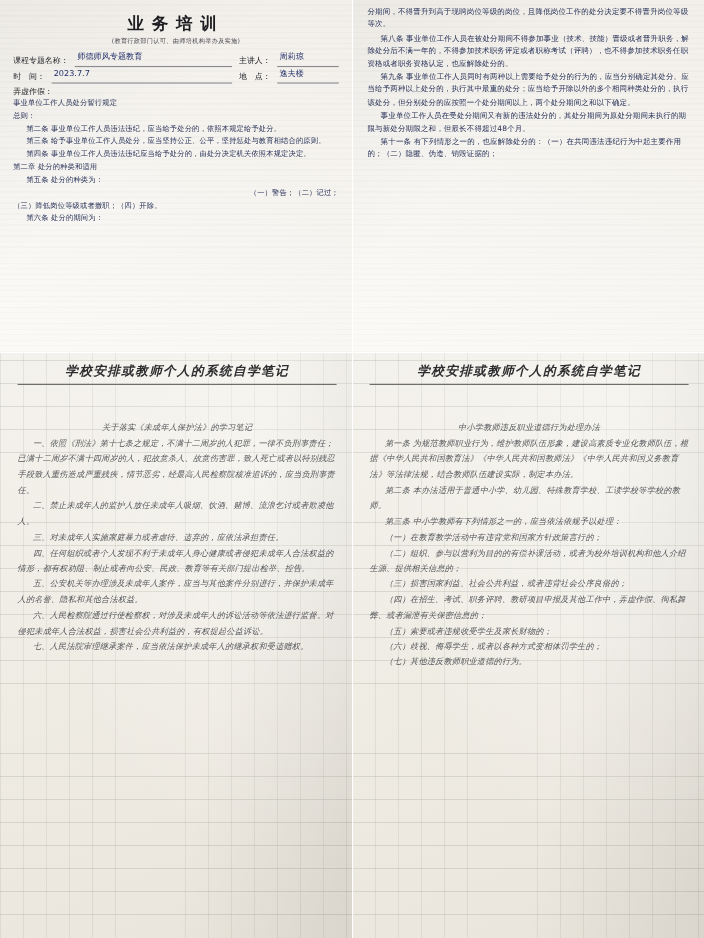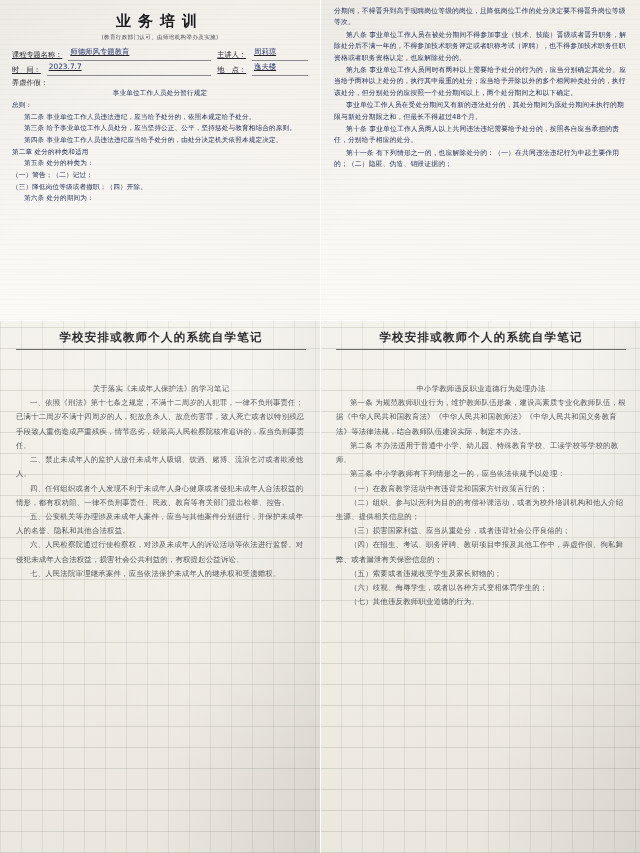--- a/index.html
+++ b/index.html
@@ -62,21 +62,20 @@
   }
   .doc-fields {
     font-size: 7.2px;
     line-height: 1.5;
     color: #23232a;
   }
   .doc-fields .row {
     display: flex;
     gap: 6px;
     align-items: flex-end;
-    text-decoration: underline;
   }
   .doc-fields .lbl { white-space: nowrap; }
   .doc-fields .val {
     flex: 1;
     border-bottom: 0.7px solid #8a8a90;
     font-family: "DejaVu Sans", sans-serif;
     color: #1b2a55;
     padding: 0 2px 3px 2px;
     min-height: 9px;
   }
@@ -93,32 +92,33 @@
     line-height: 1.62;
     color: #1f2a52;
     letter-spacing: 0.15px;
     word-break: break-all;
   }
   .hand-body p {
     margin: 0 0 1px 0;
     text-indent: 12px;
   }
   .hand-body p.noind { text-indent: 0; }
-  .hand-body p.center { text-indent: 0; text-align: center; }
+  .hand-body p.center { text-indent: 0; text-align: left; }
   
   .cont-inner {
     position: relative;
     padding: 6px 10px 4px 14px;
   }
   .cont-inner .hand-body { font-size: 6.8px; line-height: 1.68; }
 
   
   .note-paper {
     background:
       linear-gradient(160deg, #f4f2ec 0%, #efece4 50%, #e9e5db 100%);
+    font-style: italic;
   }
   .note-paper .grid {
     position: absolute;
     inset: 0;
     background-image:
       repeating-linear-gradient(0deg, rgba(120,125,110,0.20) 0px, rgba(120,125,110,0.20) 0.7px, rgba(0,0,0,0) 0.7px, rgba(0,0,0,0) 21px),
       repeating-linear-gradient(90deg, rgba(120,125,110,0.13) 0px, rgba(120,125,110,0.13) 0.7px, rgba(0,0,0,0) 0.7px, rgba(0,0,0,0) 21px);
     pointer-events: none;
   }
   .note-paper .shade {
@@ -196,71 +196,71 @@
       </div>
       <div class="doc-abstract-lbl">弄虚作假：</div>
       <div class="hand-body">
         <p class="center">事业单位工作人员处分暂行规定</p>
         <p class="noind">总则：</p>
         <p>第二条 事业单位工作人员违法违纪，应当给予处分的，依照本规定给予处分。</p>
         <p>第三条 给予事业单位工作人员处分，应当坚持公正、公平，坚持惩处与教育相结合的原则。</p>
         <p>第四条 事业单位工作人员违法违纪应当给予处分的，由处分决定机关依照本规定决定。</p>
         <p class="noind">第二章 处分的种类和适用</p>
         <p>第五条 处分的种类为：</p>
-        <p class="noind" style="text-align:left">（一）警告；（二）记过；</p>
+        <p class="noind" style="text-align:right">（一）警告；（二）记过；</p>
         <p class="noind" style="text-align:left">（三）降低岗位等级或者撤职；（四）开除。</p>
         <p>第六条 处分的期间为：</p>
       </div>
     </div>
   </div>
 
   <div class="photo doc-paper">
     <div class="grain"></div>
     <div class="cont-inner">
       <div class="hand-body">
         <p class="noind">分期间，不得晋升到高于现聘岗位等级的岗位，且降低岗位工作的处分决定要不得晋升岗位等级等次。</p>
         <p>第八条 事业单位工作人员在被处分期间不得参加事业（技术、技能）晋级或者晋升职务，解除处分后不满一年的，不得参加技术职务评定或者职称考试（评聘），也不得参加技术职务任职资格或者职务资格认定，也应解除处分的。</p>
         <p>第九条 事业单位工作人员同时有两种以上需要给予处分的行为的，应当分别确定其处分。应当给予两种以上处分的，执行其中最重的处分；应当给予开除以外的多个相同种类处分的，执行该处分，但分别处分的应按照一个处分期间以上，两个处分期间之和以下确定。</p>
         <p>事业单位工作人员在受处分期间又有新的违法处分的，其处分期间为原处分期间未执行的期限与新处分期限之和，但最长不得超过48个月。</p>
-        <p>第十条 事业单位工作人员两人以上共同违法违纪需要给予处分的，按照各自应当承担的责任，分别给予相应的处分。</p>
         <p>第十一条 有下列情形之一的，也应解除处分的：（一）在共同违法违纪行为中起主要作用的；（二）隐匿、伪造、销毁证据的；</p>
       </div>
     </div>
   </div>
 
   <div class="photo note-paper">
     <div class="grid"></div>
     <div class="shade"></div>
     <div class="note-inner">
       <div class="note-title">学校安排或教师个人的系统自学笔记</div>
       <div class="pencil">
         <p class="center">关于落实《未成年人保护法》的学习笔记</p>
         <p>一、依照《刑法》第十七条之规定，不满十二周岁的人犯罪，一律不负刑事责任；已满十二周岁不满十四周岁的人，犯故意杀人、故意伤害罪，致人死亡或者以特别残忍手段致人重伤造成严重残疾，情节恶劣，经最高人民检察院核准追诉的，应当负刑事责任。</p>
         <p>二、禁止未成年人的监护人放任未成年人吸烟、饮酒、赌博、流浪乞讨或者欺凌他人。</p>
-        <p>四、任何组织或者个人发现不利于未成年人身心健康或者侵犯未成年人合法权益的情形，都有权劝阻、一律不负刑事责任、民政、教育等有关部门提出检举、控告。</p>
+        <p>三、对未成年人实施家庭暴力或者虐待、遗弃的，应依法承担责任。</p>
+        <p>四、任何组织或者个人发现不利于未成年人身心健康或者侵犯未成年人合法权益的情形，都有权劝阻、制止或者向公安、民政、教育等有关部门提出检举、控告。</p>
         <p>五、公安机关等办理涉及未成年人案件，应当与其他案件分别进行，并保护未成年人的名誉、隐私和其他合法权益。</p>
         <p>六、人民检察院通过行使检察权，对涉及未成年人的诉讼活动等依法进行监督。对侵犯未成年人合法权益，损害社会公共利益的，有权提起公益诉讼。</p>
         <p>七、人民法院审理继承案件，应当依法保护未成年人的继承权和受遗赠权。</p>
       </div>
     </div>
   </div>
 
   <div class="photo note-paper">
     <div class="grid"></div>
     <div class="shade"></div>
     <div class="note-inner">
       <div class="note-title">学校安排或教师个人的系统自学笔记</div>
       <div class="pencil">
         <p class="center">中小学教师违反职业道德行为处理办法</p>
         <p>第一条 为规范教师职业行为，维护教师队伍形象，建设高素质专业化教师队伍，根据《中华人民共和国教育法》《中华人民共和国教师法》《中华人民共和国义务教育法》等法律法规，结合教师队伍建设实际，制定本办法。</p>
         <p>第二条 本办法适用于普通中小学、幼儿园、特殊教育学校、工读学校等学校的教师。</p>
         <p>第三条 中小学教师有下列情形之一的，应当依法依规予以处理：</p>
         <p>（一）在教育教学活动中有违背党和国家方针政策言行的；</p>
         <p>（二）组织、参与以营利为目的的有偿补课活动，或者为校外培训机构和他人介绍生源、提供相关信息的；</p>
-        <p>（三）损害国家利益、应当从重处分，或者违背社会公序良俗的；</p>
+        <p>（三）损害国家利益、社会公共利益，或者违背社会公序良俗的；</p>
         <p>（四）在招生、考试、职务评聘、教研项目申报及其他工作中，弄虚作假、徇私舞弊、或者漏泄有关保密信息的；</p>
         <p>（五）索要或者违规收受学生及家长财物的；</p>
         <p>（六）歧视、侮辱学生，或者以各种方式变相体罚学生的；</p>
         <p>（七）其他违反教师职业道德的行为。</p>
       </div>
     </div>
   </div>
 
   <div class="divider-v"></div>
   <div class="divider-h"></div>

